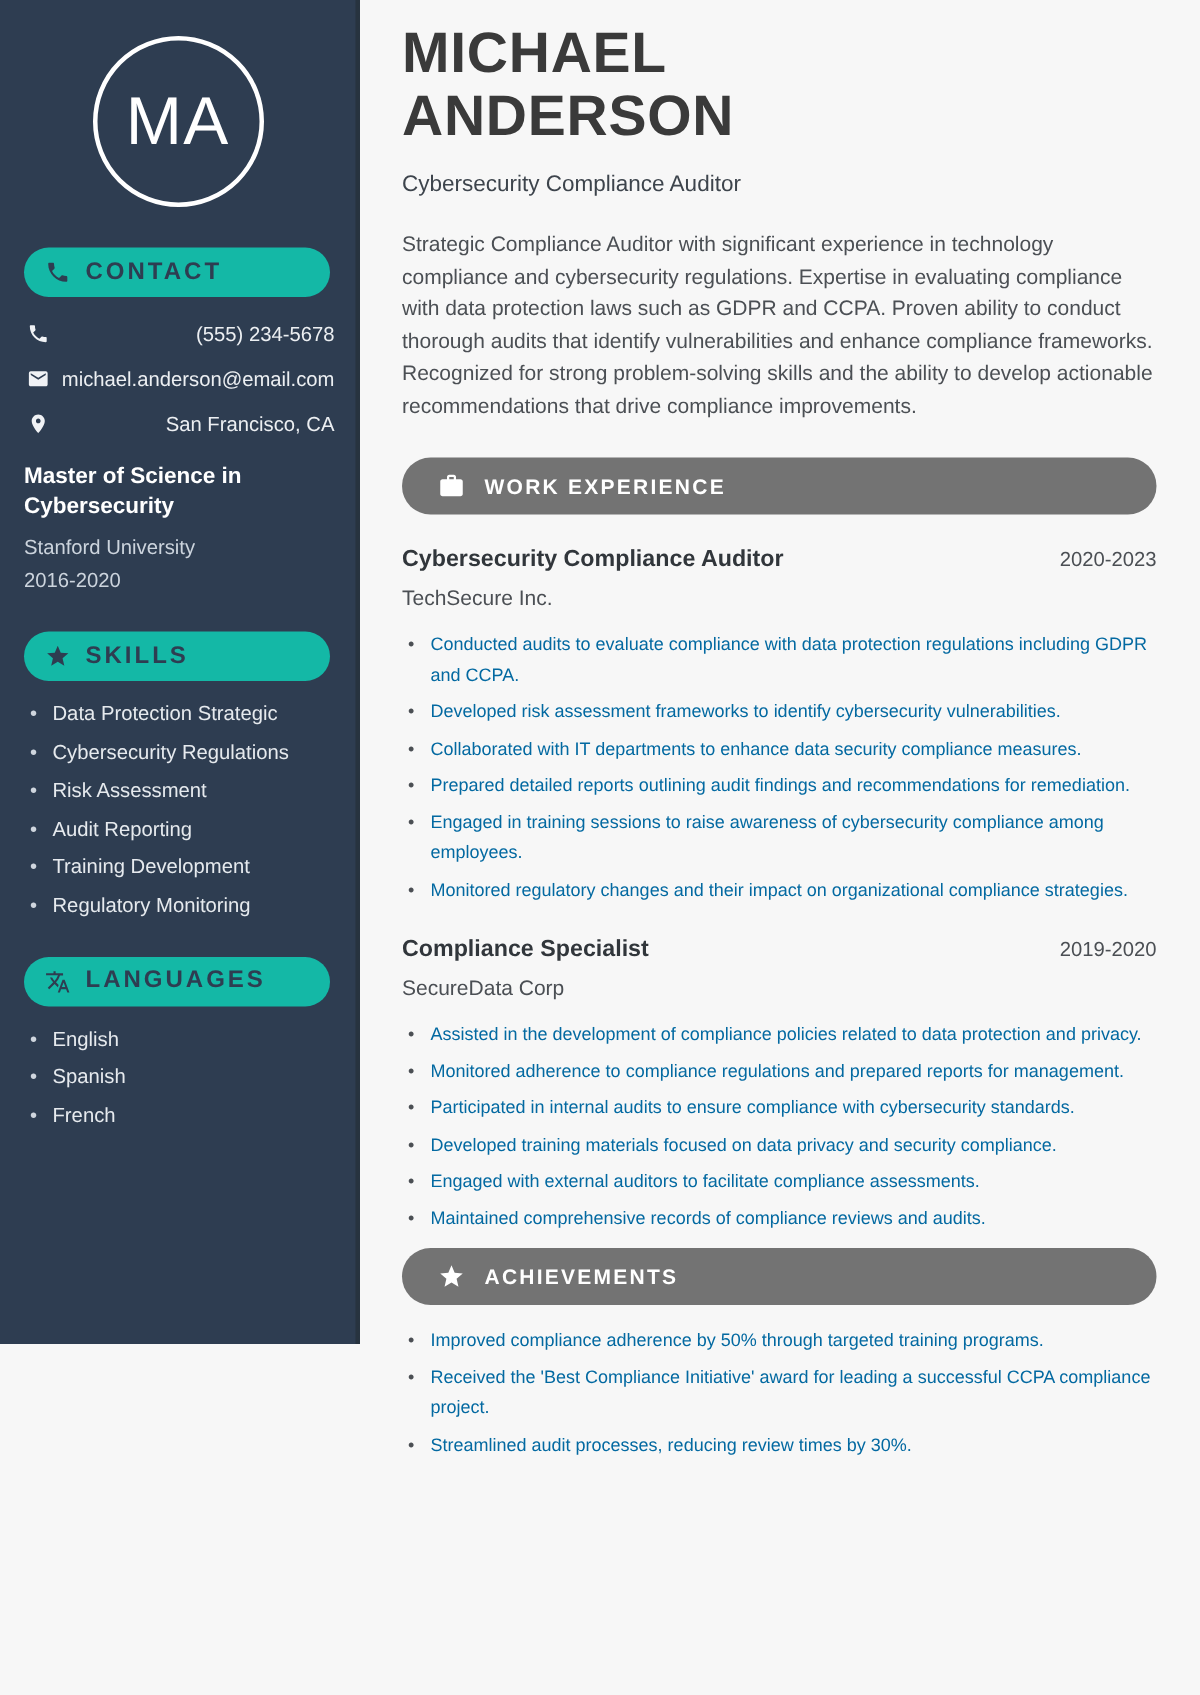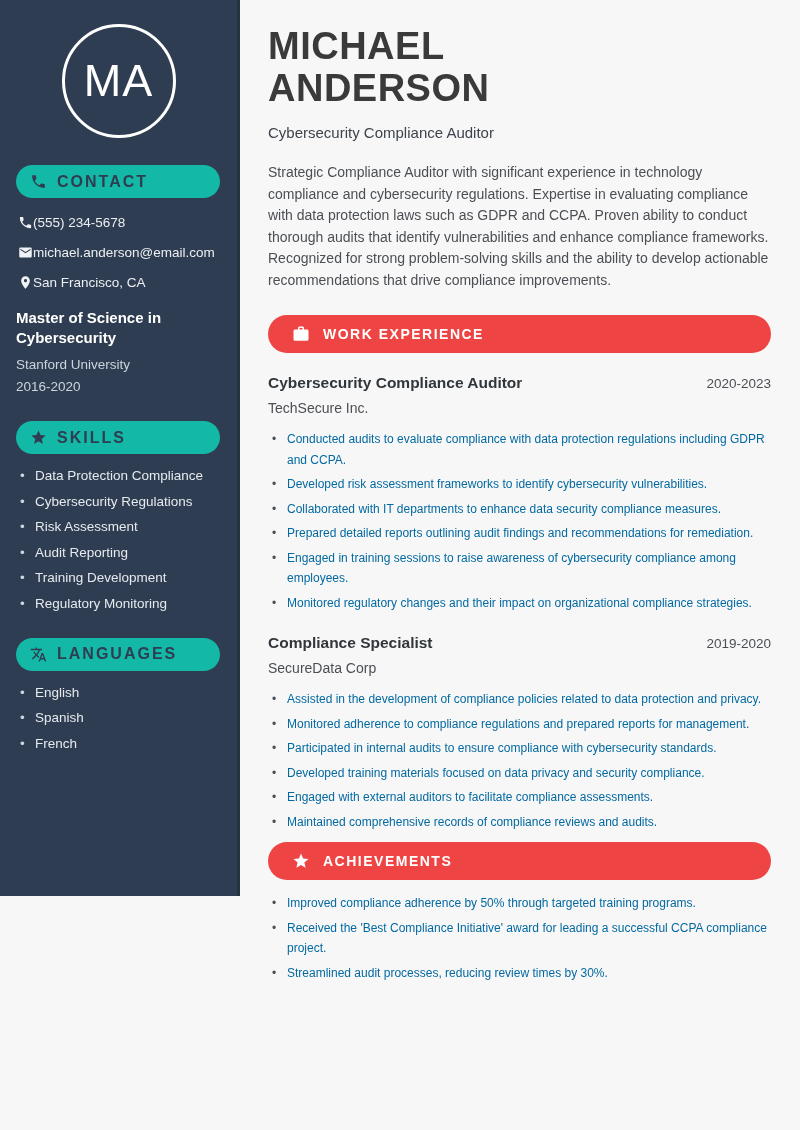--- a/index.html
+++ b/index.html
@@ -17,41 +17,41 @@
     border-radius:50%; display:flex; align-items:center; justify-content:center;
   }
   .avatar span { color:#ffffff; font-size:45px; font-weight:500; letter-spacing:1px; }
   .side-pill {
     margin:27px 17px 0 16px; height:33px; background:#14b8a6; border-radius:17px;
     display:flex; align-items:center; gap:10px; padding:0 14px;
     color:#2e3d51; font-weight:700; font-size:16px; letter-spacing:2px;
   }
   .side-pill svg { width:17px; height:17px; flex-shrink:0; }
   .contact-list { margin:17px 14px 0 18px; }
-  .contact-row { display:flex; align-items:center; margin-bottom:15px; font-size:13.5px; color:#eceff2; }
+  .contact-row { display:flex; align-items:center; margin-bottom:15px; font-size:13.5px; color:#eceff2;justify-content:space-between; }
   .contact-row svg { width:15px; height:15px; flex-shrink:0; fill:#f0f2f5; }
   .edu-block { margin:18px 16px 0 16px; }
   .edu-degree { color:#ffffff; font-weight:700; font-size:15px; line-height:20px; }
   .edu-school { margin-top:9px; color:#ccd4dd; font-size:13.5px; }
   .edu-years  { margin-top:7px; color:#ccd4dd; font-size:13.5px; }
   ul.side-list { list-style:none; margin:15px 16px 0 18px; }
   ul.side-list li {
     position:relative; padding-left:17px; margin-bottom:11.5px;
     font-size:13.5px; color:#e6eaee; line-height:14px;
   }
   ul.side-list li::before { content:"•"; position:absolute; left:2px; top:0; color:#cfd6de; }
 
   
-  .main { flex:1; padding:25px 29px 0 28px; }
+  .main { flex:1; padding:15px 29px 0 28px; }
   .name { color:#3a3a3a; font-size:38px; font-weight:700; line-height:42px; letter-spacing:0.5px; }
   .name div { display:block; }
   .subtitle { margin-top:15px; font-size:15px; color:#3d444c; }
   .summary { margin-top:21px; font-size:14px; color:#4b4f54; line-height:21.5px; }
   .dark-pill {
-    margin-top:24px; height:38px; background:#ef4444; border-radius:19px;
+    margin-top:24px; height:38px; background:#737373; border-radius:19px;
     display:flex; align-items:center; gap:13px; padding:0 24px;
     color:#ffffff; font-weight:700; font-size:14px; letter-spacing:1.5px;
   }
   .dark-pill svg { width:18px; height:18px; fill:#ffffff; flex-shrink:0; }
   .job { margin-top:21px; }
   .job-head { display:flex; justify-content:space-between; align-items:baseline; }
   .job-title { font-size:15.5px; font-weight:700; color:#31363b; }
   .job-dates { font-size:13.5px; color:#4b4f54; }
   .job-company { margin-top:8px; font-size:14px; color:#4b4f54; }
   ul.main-list { list-style:none; margin-top:13px; }
@@ -111,21 +111,21 @@
 
     <div class="side-pill">
       <svg viewBox="0 0 24 24" fill="#2e3d51">
           <path d="M12 17.27L18.18 21l-1.64-7.03L22 9.24l-7.19-.61L12 2 9.19 8.63 2 9.24l5.46 4.73L5.82 21z"></path>
         </svg>
       <span>SKILLS</span>
     </div>
 
     <ul class="side-list">
 
-    <li>Data Protection Compliance</li>
+    <li>Data Protection Strategic</li>
         <li>Cybersecurity Regulations</li>
         <li>Risk Assessment</li>
         <li>Audit Reporting</li>
         <li>Training Development</li>
         <li>Regulatory Monitoring</li>
       </ul>
 
     <div class="side-pill">
       <svg viewBox="0 0 24 24" fill="#2e3d51">
           <path d="M12.87 15.07l-2.54-2.51.03-.03c1.74-1.94 2.98-4.17 3.71-6.53H17V4h-7V2H8v2H1v1.99h11.17C11.5 7.92 10.44 9.75 9 11.35 8.07 10.32 7.3 9.19 6.69 8h-2c.73 1.63 1.73 3.17 2.98 4.56l-5.09 5.02L4 19l5-5 3.11 3.11.76-2.04zM18.5 10h-2L12 22h2l1.12-3h4.75L21 22h2l-4.5-12zm-2.62 7l1.62-4.33L19.12 17h-3.24z"></path>

